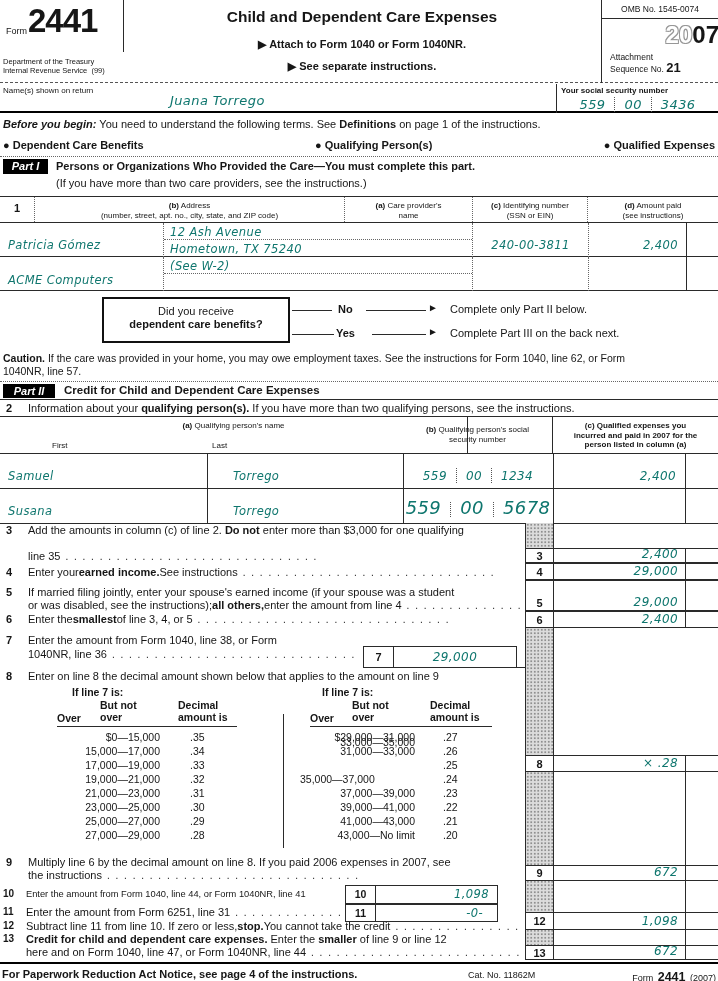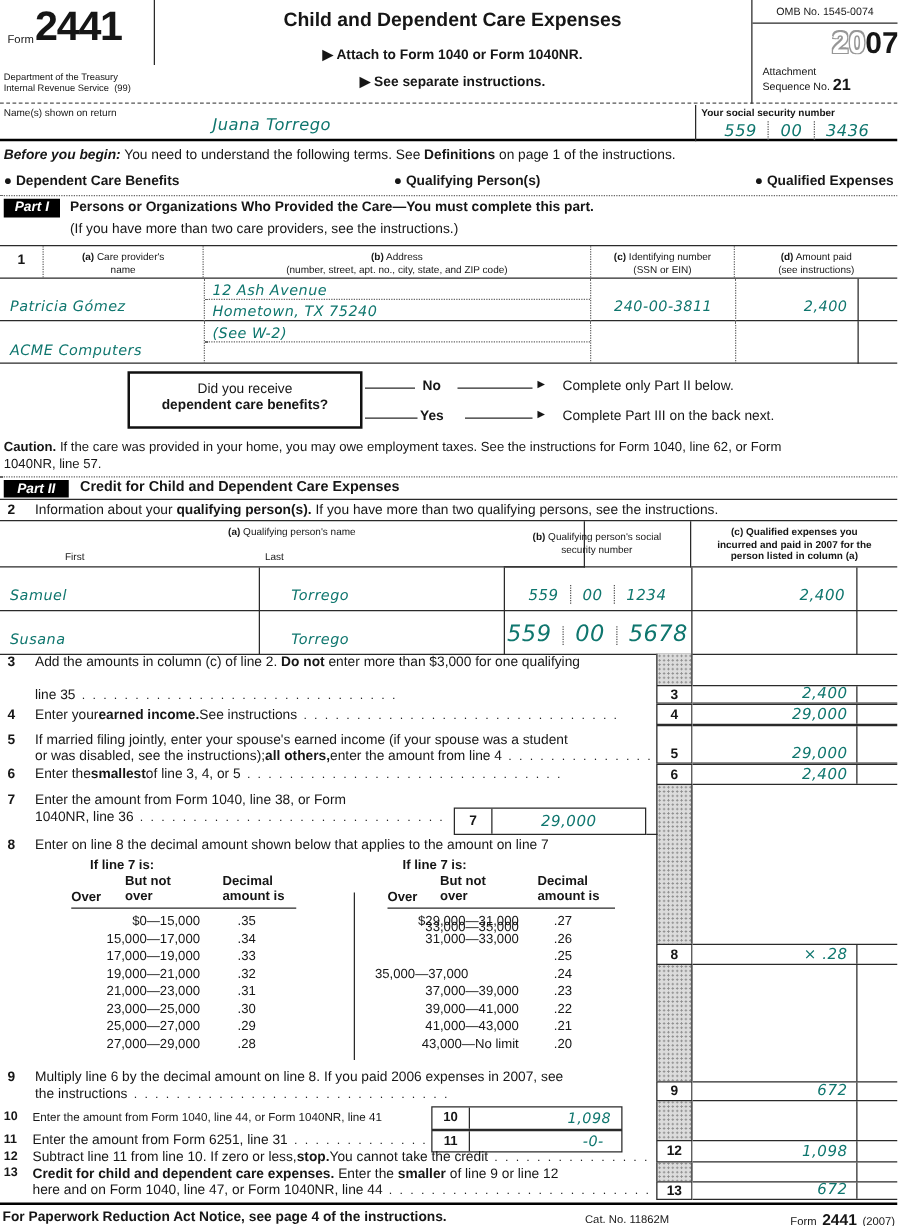--- a/index.html
+++ b/index.html
@@ -104,27 +104,27 @@
   <div class="abs tag f11" style="left:3px;top:159px;width:45px;height:15px;line-height:15px">Part I</div>
   <div class="abs f11 b" style="left:56px;top:160px">
     <span>Persons or Organizations Who Provided the Care—You </span><span>must</span><span> complete this part.</span>
   </div>
   <div class="abs f11" style="left:56px;top:177px">(If you have more than two care providers, see the instructions.)</div>
 
   <div class="abs" style="left:0;top:196px;width:718px;height:95px;border-top:1px solid #2a2a2a;border-bottom:1px solid #2a2a2a">
 
     <div class="abs flexrow" style="left:0;top:0;width:718px;height:26px;border-bottom:1px solid #2a2a2a">
       <div class="ctr b f11" style="width:35px;padding-top:5px;border-right:1px dotted #666">1</div>
+      <div class="ctr f8" style="width:310px;padding-top:4px;border-right:1px dotted #666">
+        <div><span class="b">(b)</span><span> Address</span></div>
+        <div>(number, street, apt. no., city, state, and ZIP code)</div>
+      </div>
       <div class="ctr f8" style="width:128px;padding-top:4px;border-right:1px dotted #666">
         <div><span class="b">(a)</span><span> Care provider's</span></div>
         <div>name</div>
-      </div>
-      <div class="ctr f8" style="width:310px;padding-top:4px;border-right:1px dotted #666">
-        <div><span class="b">(b)</span><span> Address</span></div>
-        <div>(number, street, apt. no., city, state, and ZIP code)</div>
       </div>
       <div class="ctr f8" style="width:115px;padding-top:4px;border-right:1px dotted #666">
         <div><span class="b">(c)</span><span> Identifying number</span></div>
         <div>(SSN or EIN)</div>
       </div>
       <div class="ctr f8" style="width:130px;padding-top:4px">
         <div><span class="b">(d)</span><span> Amount paid</span></div>
         <div>(see instructions)</div>
       </div>
     </div>
@@ -306,21 +306,21 @@
       <span>1040NR, line 36</span>
       <span class="leader">.    .    .    .    .    .    .    .    .    .    .    .    .    .    .    .    .    .    .    .    .    .    .    .    .    .    .    .    .    .</span>
     </div>
   <div class="abs flexrow" style="left:363px;top:646px;width:154px;height:22px;border:1px solid #2a2a2a">
     <div class="ctr b f11" style="width:30px;border-right:1px solid #2a2a2a;line-height:20px">7</div>
     <div class="ctr hand" style="flex:1;font-size:12px;line-height:20px">29,000</div>
   </div>
   <div class="hline" style="left:517px;top:667px;width:9px"></div>
 
   <span class="abs b f11" style="left:6px;top:670px">8</span>
-  <div class="abs f11" style="left:28px;top:670px">Enter on line 8 the decimal amount shown below that applies to the amount on line 7</div>
+  <div class="abs f11" style="left:28px;top:670px">Enter on line 8 the decimal amount shown below that applies to the amount on line 9</div>
 
   <span class="abs b f105" style="left:72px;top:686px">If line 7 is:</span>
   <span class="abs b f105" style="left:322px;top:686px">If line 7 is:</span>
 
   <span class="abs b f105" style="left:57px;top:712px">Over</span>
   <div class="abs b f105" style="left:100px;top:700px;line-height:11.5px">
       <div>But not</div>
       <div>over</div>
     </div>
   <div class="abs b f105" style="left:178px;top:700px;line-height:11.5px">

